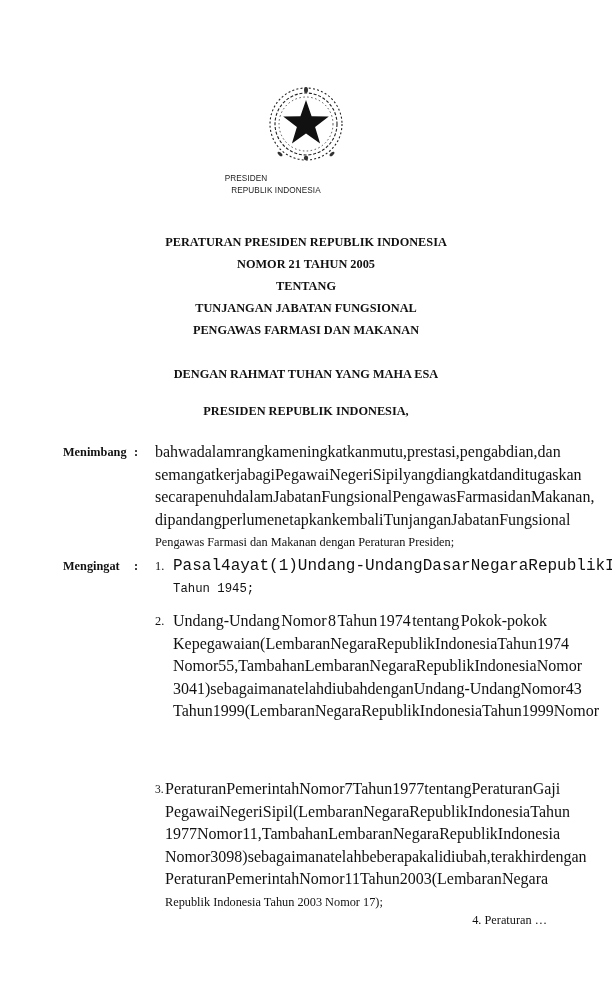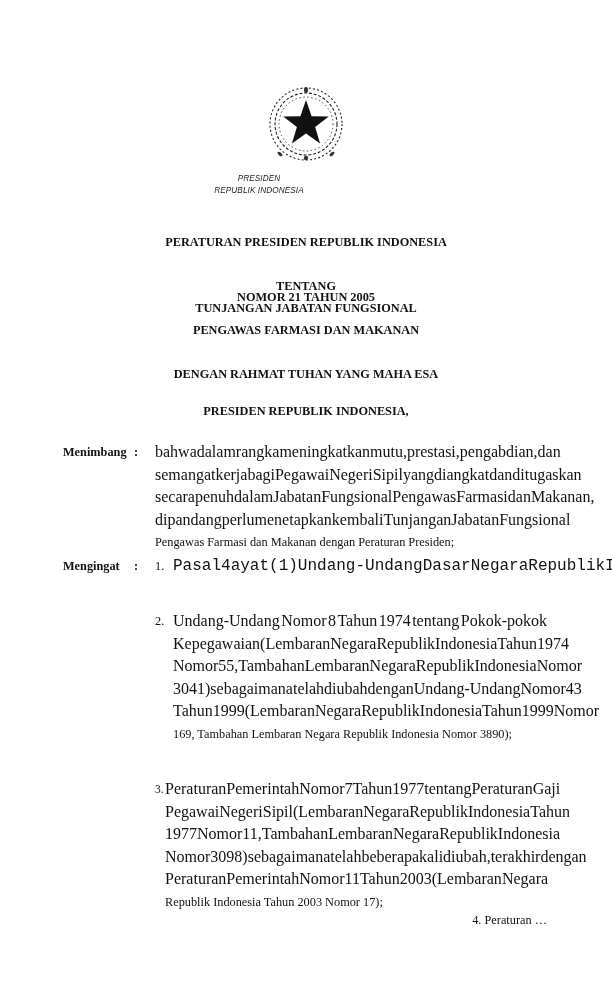--- a/index.html
+++ b/index.html
@@ -1,19 +1,19 @@
 <!DOCTYPE html>
 <html><head>
   <meta charset="utf-8">
   <style>
     html, body { margin: 0; padding: 0; background: #ffffff; }
     body { width: 612px; height: 1008px; position: relative; overflow: hidden; color: #111111; font-family: "Liberation Serif", serif; }
     .abs { position: absolute; }
     .emblem { left: 266px; top: 84px; width: 80px; height: 80px; }
-    .inst { left: 13px; width: 492px; text-align: center; font-family: "Liberation Sans", sans-serif; font-size: 8.2px; letter-spacing: 0.1px; color: #222; font-style: italic; }
+    .inst { left: 0; width: 492px; text-align: center; font-family: "Liberation Sans", sans-serif; font-size: 8.2px; letter-spacing: 0.1px; color: #222; }
     .title { left: 0; width: 612px; text-align: center; font-weight: bold; font-size: 12.3px; line-height: 22px; }
     .label { font-weight: bold; font-size: 12.3px; line-height: 22.5px; }
     .colon { font-weight: bold; font-size: 12.3px; line-height: 22.5px; }
     .jline { display: flex; justify-content: space-between; height: 22.6px; line-height: 22.6px; font-size: 16px; white-space: pre; }
     .lline { height: 22.6px; line-height: 22.6px; font-size: 12.3px; white-space: pre; }
     .num { font-size: 12.3px; line-height: 22.6px; }
     .footer-next { right: 65px; font-size: 12.3px; line-height: 22px; }
   </style>
 </head>
 <body>
@@ -29,24 +29,24 @@
       <ellipse cx="40" cy="6" rx="2" ry="3"></ellipse>
       <ellipse cx="14" cy="70" rx="3" ry="1.5" transform="rotate(40 14 70)"></ellipse>
       <ellipse cx="66" cy="70" rx="3" ry="1.5" transform="rotate(-40 66 70)"></ellipse>
       <circle cx="40" cy="74" r="2.2"></circle>
     </g>
     <polygon fill="#111" points="40,16 45.6,32.3 62.8,32.6 49.1,43 54.1,59.4 40,49.6 25.9,59.4 30.9,43 17.2,32.6 34.4,32.3"></polygon>
   </svg>
 </div>
 
 <div class="abs inst" style="top:174px;">PRESIDEN</div>
-<div class="abs inst" style="top:186px;">REPUBLIK INDONESIA</div>
+<div class="abs inst" style="top:186px;padding-left:30px;">REPUBLIK INDONESIA</div>
 
 <div class="abs title" style="top:231px;">PERATURAN PRESIDEN REPUBLIK INDONESIA</div>
-<div class="abs title" style="top:253px;margin-top:33px;">NOMOR  21  TAHUN  2005</div>
+<div class="abs title" style="top:253px;">NOMOR  21  TAHUN  2005</div>
 <div class="abs title" style="top:275px;">TENTANG</div>
 <div class="abs title" style="top:297px;">TUNJANGAN JABATAN FUNGSIONAL</div>
 <div class="abs title" style="top:319px;">PENGAWAS FARMASI DAN MAKANAN</div>
 
 <div class="abs title" style="top:363px;">DENGAN RAHMAT TUHAN YANG MAHA ESA</div>
 <div class="abs title" style="top:400px;">PRESIDEN REPUBLIK INDONESIA,</div>
 
 <div class="abs label" style="left:63px; top:441px;">Menimbang</div>
 <div class="abs colon" style="left:134px; top:441px;">:</div>
 <div class="abs" style="left:155px; top:441px; width:392px;">
@@ -56,30 +56,30 @@
   <div class="jline"><span>dipandang</span><span>perlu</span><span>menetapkan</span><span>kembali</span><span>Tunjangan</span><span>Jabatan</span><span>Fungsional</span></div>
   <div class="lline">Pengawas Farmasi dan Makanan dengan Peraturan Presiden;</div>
 </div>
 
 <div class="abs label" style="left:63px; top:555px;">Mengingat</div>
 <div class="abs colon" style="left:134px; top:555px;">:</div>
 
 <div class="abs num" style="left:155px; top:555px;">1.</div>
 <div class="abs" style="left:173px; top:555px; width:374px;font-family:Liberation Mono, monospace;">
   <div class="jline"><span>Pasal</span><span>4</span><span>ayat</span><span>(1)</span><span>Undang-Undang</span><span>Dasar</span><span>Negara</span><span>Republik</span><span>Indonesia</span></div>
+  <div class="lline">Tahun 1945;</div>
 </div>
 
 <div class="abs num" style="left:155px; top:610px;">2.</div>
 <div class="abs" style="left:173px; top:610px; width:374px;">
   <div class="jline"><span>Undang-Undang</span><span>Nomor</span><span>8</span><span>Tahun</span><span>1974</span><span>tentang</span><span>Pokok-pokok</span></div>
   <div class="jline"><span>Kepegawaian</span><span>(Lembaran</span><span>Negara</span><span>Republik</span><span>Indonesia</span><span>Tahun</span><span>1974</span></div>
   <div class="jline"><span>Nomor</span><span>55,</span><span>Tambahan</span><span>Lembaran</span><span>Negara</span><span>Republik</span><span>Indonesia</span><span>Nomor</span></div>
   <div class="jline"><span>3041)</span><span>sebagaimana</span><span>telah</span><span>diubah</span><span>dengan</span><span>Undang-Undang</span><span>Nomor</span><span>43</span></div>
   <div class="jline"><span>Tahun</span><span>1999</span><span>(Lembaran</span><span>Negara</span><span>Republik</span><span>Indonesia</span><span>Tahun</span><span>1999</span><span>Nomor</span></div>
-  <div class="lline">169, Tambahan Lembaran Negara Republik Indonesia Nomor 3890);</div>
 </div>
 
 <div class="abs num" style="left:155px; top:778px; font-size:11.5px;">3.</div>
 <div class="abs" style="left:165px; top:778px; width:374px;">
   <div class="jline"><span>Peraturan</span><span>Pemerintah</span><span>Nomor</span><span>7</span><span>Tahun</span><span>1977</span><span>tentang</span><span>Peraturan</span><span>Gaji</span></div>
   <div class="jline"><span>Pegawai</span><span>Negeri</span><span>Sipil</span><span>(Lembaran</span><span>Negara</span><span>Republik</span><span>Indonesia</span><span>Tahun</span></div>
   <div class="jline"><span>1977</span><span>Nomor</span><span>11,</span><span>Tambahan</span><span>Lembaran</span><span>Negara</span><span>Republik</span><span>Indonesia</span></div>
   <div class="jline"><span>Nomor</span><span>3098)</span><span>sebagaimana</span><span>telah</span><span>beberapa</span><span>kali</span><span>diubah,</span><span>terakhir</span><span>dengan</span></div>
   <div class="jline"><span>Peraturan</span><span>Pemerintah</span><span>Nomor</span><span>11</span><span>Tahun</span><span>2003</span><span>(Lembaran</span><span>Negara</span></div>
   <div class="lline">Republik Indonesia Tahun 2003 Nomor 17);</div>

